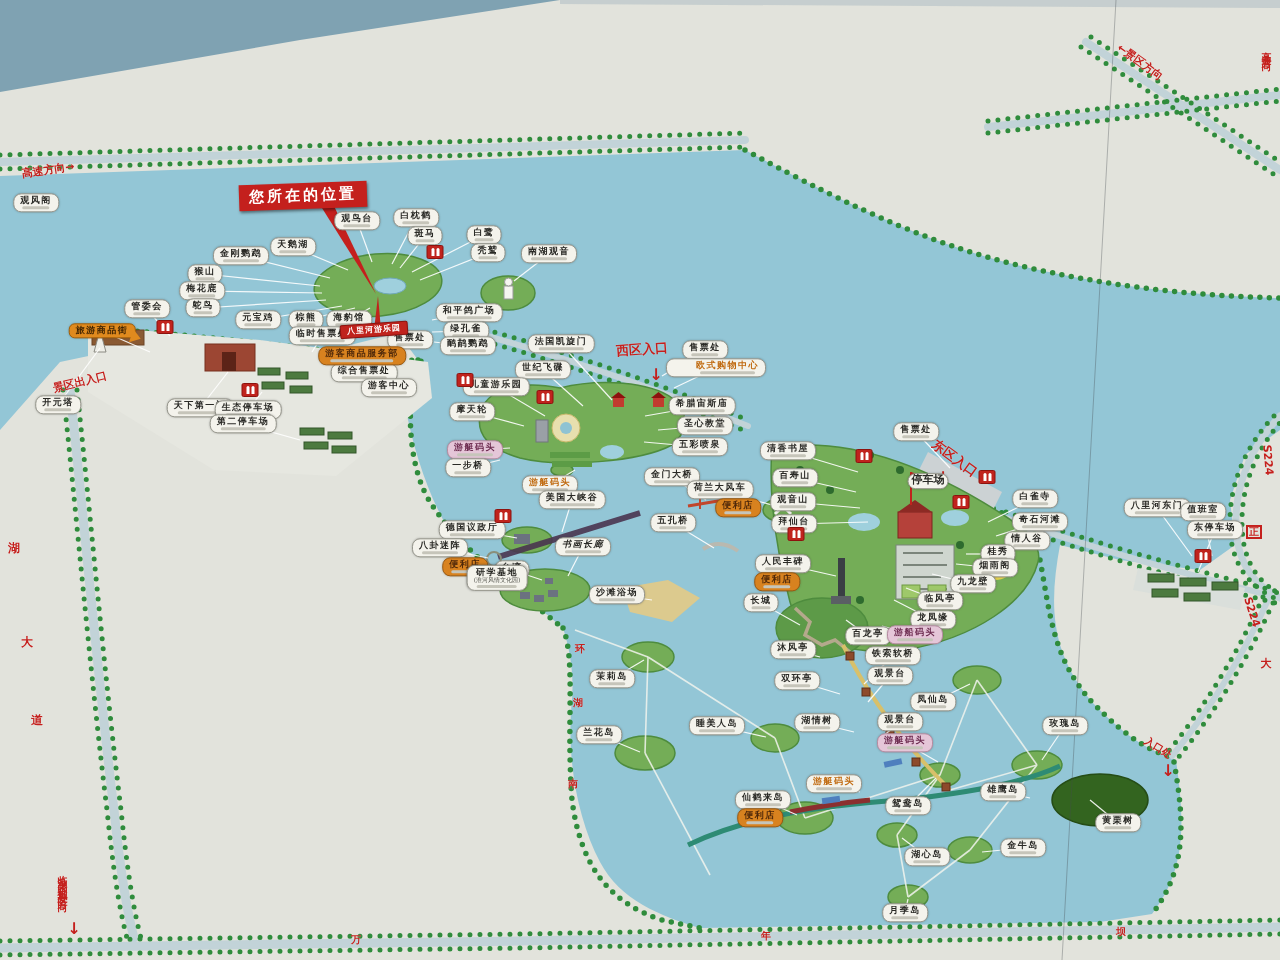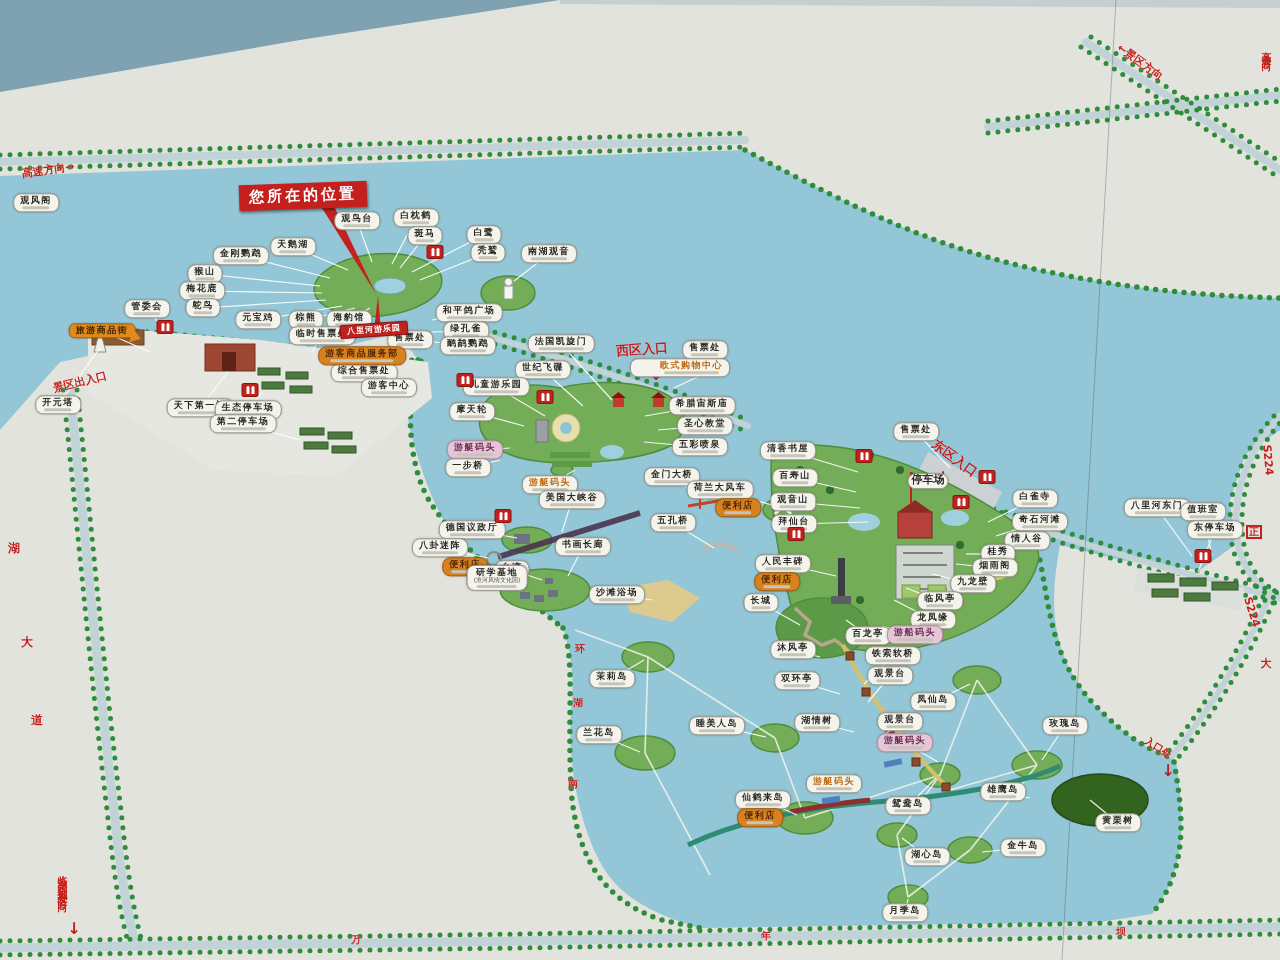--- a/index.html
+++ b/index.html
@@ -502,21 +502,21 @@
         <div class="sub"></div>
       </div>
       <div class="lb" style="left: 472px; top: 412px;">
         <div>摩天轮</div>
         <div class="sub"></div>
       </div>
       <div class="lb" style="left: 705px; top: 350px;">
         <div>售票处</div>
         <div class="sub"></div>
       </div>
-      <div class="lb otext" style="left: 680px; top: 368px; padding-left: 29px;">
+      <div class="lb otext" style="left: 716px; top: 368px; padding-left: 29px;">
         <div>欧式购物中心</div>
         <div class="sub"></div>
       </div>
       <div class="lb" style="left: 702px; top: 406px;">
         <div>希腊宙斯庙</div>
         <div class="sub"></div>
       </div>
       <div class="lb" style="left: 705px; top: 426px;">
         <div>圣心教堂</div>
         <div class="sub"></div>
@@ -566,21 +566,21 @@
         <div class="sub"></div>
       </div>
       <div class="lb orange" style="left: 465px; top: 567px;">
         <div>便利店</div>
         <div class="sub"></div>
       </div>
       <div class="lb" style="left: 512px; top: 570px;">
         <div>台湾</div>
         <div class="sub"></div>
       </div>
-      <div class="lb" style="left: 583px; top: 547px;">
+      <div class="lb" style="left: 583px; top: 547px; font-style: italic;">
         <div>书画长廊</div>
         <div class="sub"></div>
       </div>
       <div class="lb" style="left: 497px; top: 578px;">
         <div>研学基地</div>
         <div class="t2">(淮河风情文化园)</div>
         <div class="sub"></div>
       </div>
       <div class="lb" style="left: 617px; top: 595px;">
         <div>沙滩浴场</div>

